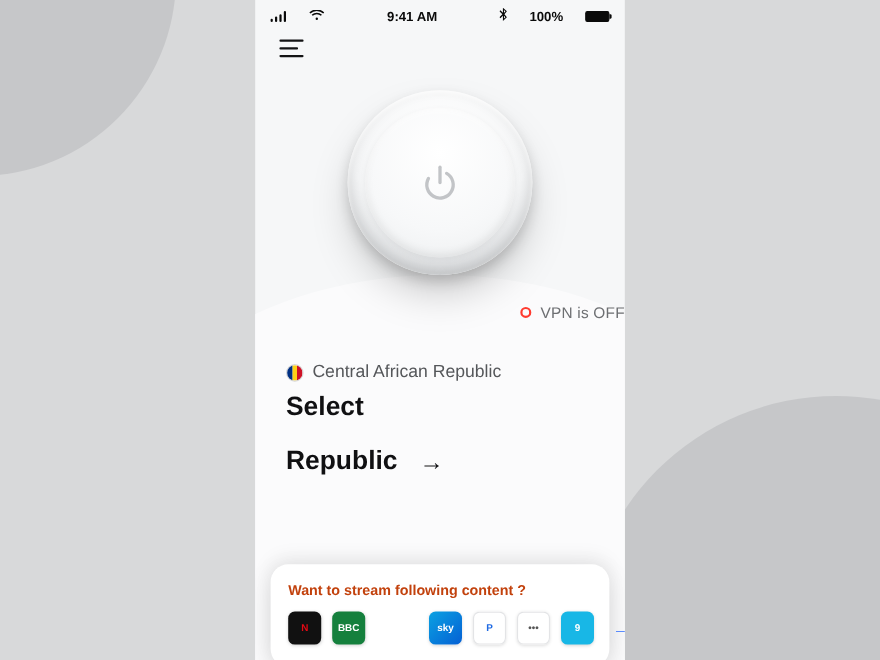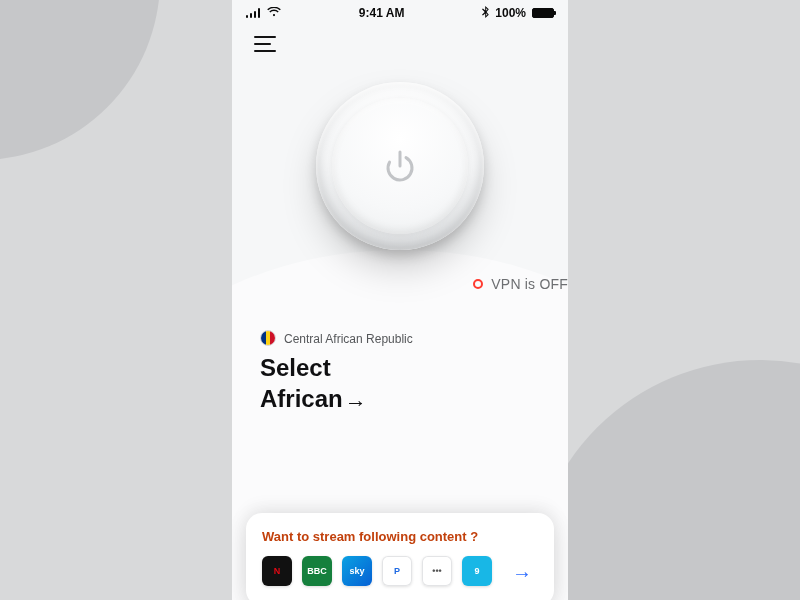--- a/index.html
+++ b/index.html
@@ -42,25 +42,25 @@
     height:700px;
     background:#fbfbfc;
     border-radius:50% 50% 0 0 / 30% 30% 0 0;
   }
 
   
   .status{
     position:relative;
     height:22px;
     padding:4px 14px 0;
-    display:flex;align-items:center;justify-content:space-between;
+    display:flex;align-items:flex-end;justify-content:space-between;
     font-size:12px;font-weight:600;color:#0a0a0a;
     z-index:5;
   }
-  .status .left,.status .right{display:flex;align-items:center;gap:6px;}
+  .status .left,.status .right{display:flex;align-items:center;gap:20px;}
   .sig-icon,.wifi-icon,.bt-icon,.batt-icon{display:inline-block;}
   .sig-icon{width:15px;height:10px;position:relative;}
   .sig-icon span{position:absolute;bottom:0;width:2px;background:#0a0a0a;border-radius:1px;}
   .sig-icon span:nth-child(1){left:0;height:3px;}
   .sig-icon span:nth-child(2){left:4px;height:5px;}
   .sig-icon span:nth-child(3){left:8px;height:7px;}
   .sig-icon span:nth-child(4){left:12px;height:10px;}
   .batt-icon{width:22px;height:10px;border:1px solid #0a0a0a;border-radius:2px;position:relative;background:#0a0a0a;}
   .batt-icon::after{content:"";position:absolute;right:-3px;top:2px;width:2px;height:4px;background:#0a0a0a;border-radius:0 1px 1px 0;}
 
@@ -106,30 +106,30 @@
     display:flex;align-items:center;justify-content:flex-end;gap:8px;
     margin-top:26px;
     font-size:14px;color:var(--muted);font-weight:500;letter-spacing:.2px;
   }
   .status-dot{
     width:10px;height:10px;border:2px solid var(--accent);border-radius:50%;
   }
 
   
   .loc-block{margin:38px 0 0 28px;}
-  .loc-country{display:flex;align-items:flex-end;gap:8px;font-size:12px;color:#55575a;}
+  .loc-country{display:flex;align-items:center;gap:8px;font-size:16px;color:#55575a;}
   .flag{
     width:16px;height:16px;border-radius:50%;overflow:hidden;display:flex;
     border:0.5px solid rgba(0,0,0,0.15);
   }
   .flag span{flex:1;}
   .loc-title{
     margin-top:8px;
     font-size:24px;line-height:1.2;font-weight:800;color:#101012;
-    display:flex;align-items:flex-end;gap:2px;flex-wrap:wrap;
+    display:flex;align-items:flex-end;gap:20px;flex-wrap:wrap;
     cursor:pointer;
     max-width:200px;
   }
   .loc-title .arrow{font-weight:400;font-size:22px;}
 
   
   .stream-card{
     position:absolute;left:14px;right:14px;bottom:-6px;
     background:var(--card);
     border-radius:16px;
@@ -210,33 +210,33 @@
       <div class="loc-country">
         <span class="flag">
           <span id="flag-s1" style="background: rgb(0, 48, 130);"></span>
             <span id="flag-s2" style="background: rgb(253, 209, 22);"></span>
             <span id="flag-s3" style="background: rgb(206, 17, 38);"></span>
         </span>
         <span>Central African Republic</span>
       </div>
       <div class="loc-title">
         <span style="display:block;width:100%">Select</span>
-        <span>African</span>
+        <span>Republic</span>
         <span class="arrow">→</span>
       </div>
     </div>
   </div>
 
   <div class="stream-card">
     <div class="stream-title">Want to stream following content ?</div>
     <div class="stream-row" id="stream-row">
 
       <div class="svc" style="background: rgb(17, 17, 17); color: rgb(229, 9, 20);">N</div>
         <div class="svc" style="background: #15803d; color: rgb(255, 255, 255);">BBC</div>
-        <div class="svc" style="background: linear-gradient(135deg, rgb(10, 161, 226), rgb(5, 96, 212)); color: rgb(255, 255, 255);">sky</div>
+        <div class="svc" style="background: linear-gradient(135deg, rgb(10, 161, 226), rgb(5, 96, 212)); color: rgb(255, 255, 255); margin-left: 48px;">sky</div>
         <div class="svc" style="background: rgb(255, 255, 255); color: rgb(31, 106, 227); box-shadow: rgb(227, 228, 230) 0px 0px 0px 1px inset, rgba(0, 0, 0, 0.12) 0px 1px 3px;">P</div>
         <div class="svc" style="background: rgb(255, 255, 255); color: rgb(85, 85, 85); box-shadow: rgb(227, 228, 230) 0px 0px 0px 1px inset, rgba(0, 0, 0, 0.12) 0px 1px 3px;">•••</div>
         <div class="svc" style="background: rgb(24, 183, 230); color: rgb(255, 255, 255);">9</div>
         <span class="more">
         <span>→</span>
       </span>
     </div>
   </div>
 
 </div>

